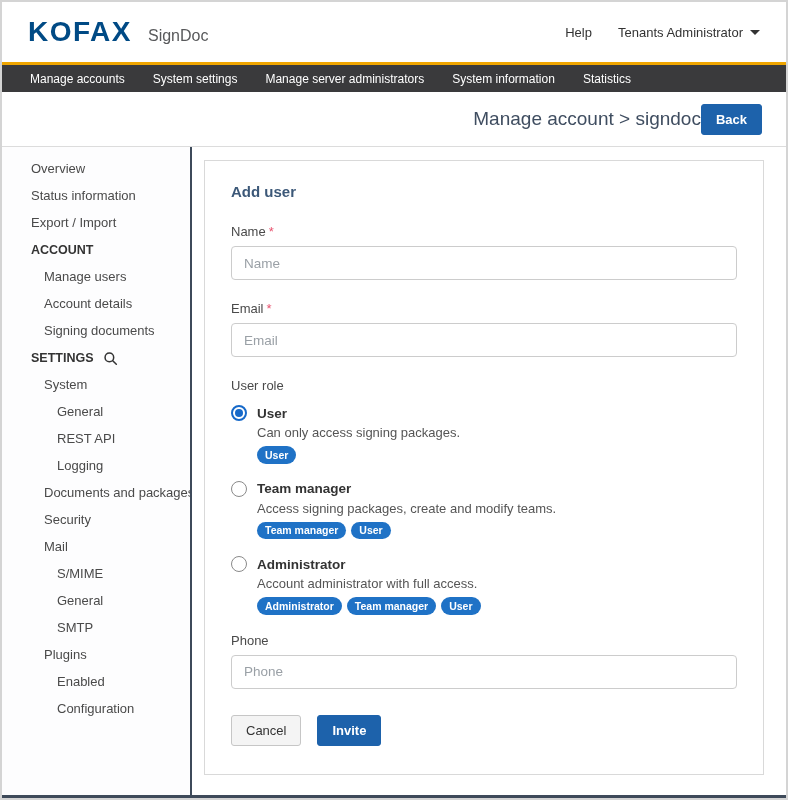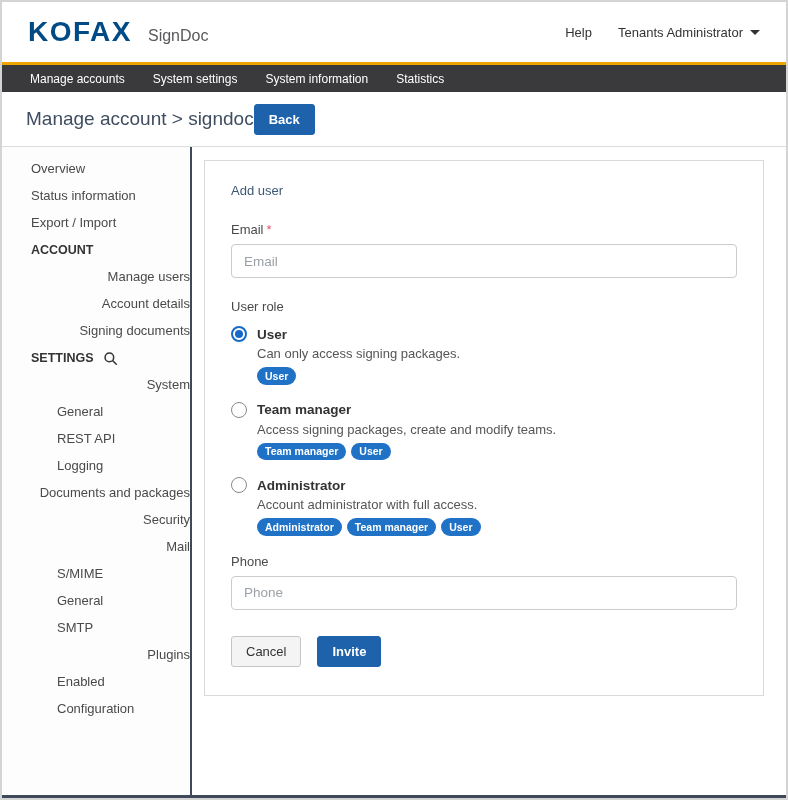--- a/index.html
+++ b/index.html
@@ -48,21 +48,21 @@
   }
   .nav-item {
     color: #ffffff; font-size: 12px; font-weight: 400;
     display: flex; align-items: center;
     padding: 0 14px; cursor: pointer; text-decoration: none;
   }
 
   
   .title-bar {
     height: 55px; flex: 0 0 55px;
-    display: flex; align-items: center; justify-content: flex-start;
+    display: flex; align-items: center; justify-content: flex-end;
     padding: 0 24px;
     background: #ffffff;
     border-bottom: 1px solid #dcdcdc;
   }
   .page-title { font-size: 19px; font-weight: 400; color: #3f4d60; }
   .btn-primary {
     background: #1d62ab; color: #ffffff;
     border: 1px solid #1d62ab; border-radius: 3px;
     font-size: 13px; font-weight: 700;
     padding: 7px 14px; cursor: pointer;
@@ -78,35 +78,35 @@
     background: #fdfdfe;
     padding-top: 8px;
     overflow: hidden;
   }
   .side-item {
     height: 27px; display: flex; align-items: center; gap: 9px;
     font-size: 13px; color: #4a4a4a; cursor: pointer;
     white-space: nowrap;
   }
   .side-item.lvl0 { padding-left: 29px; }
-  .side-item.lvl1 { padding-left: 22px; justify-content: flex-end; }
+  .side-item.lvl1 { padding-left: 42px; }
   .side-item.lvl2 { padding-left: 55px; }
   .side-item.hdr { font-weight: 700; color: #333; font-size: 12.5px; cursor: default; }
   .side-item .search-icon { display: inline-flex; margin-top: 1px; }
 
   .main { flex: 1 1 auto; min-width: 0; }
 
   
   .panel {
     margin: 13px 22px 0 12px;
     border: 1px solid #d9d9d9;
     background: #ffffff;
     padding: 22px 26px 28px 26px;
   }
-  .form-title { font-size: 13px; font-weight: 400; color: #3c5878; margin-bottom: 24px; }
+  .form-title { font-size: 15px; font-weight: 700; color: #3c5878; margin-bottom: 24px; }
 
   .field-group { margin-bottom: 21px; }
   .field-label { font-size: 13px; color: #4a4a4a; margin-bottom: 7px; display: block; }
   .star { color: #e8536f; margin-left: 3px; }
   .text-input {
     width: 100%; height: 34px;
     border: 1px solid #cccccc; border-radius: 4px;
     padding: 0 12px; font-size: 13.5px; color: #333;
     font-family: "Liberation Sans", sans-serif;
     outline: none; background: #fff;
@@ -166,20 +166,21 @@
         <span class="caret"></span>
       </span>
     </div>
   </div>
 
   <div class="gold-bar"></div>
 
   <div class="navbar" id="navbar">
       <a class="nav-item">Manage accounts</a>
       <a class="nav-item">System settings</a>
+      <a class="nav-item">Manage server administrators</a>
       <a class="nav-item">System information</a>
       <a class="nav-item">Statistics</a>
     </div>
 
   <div class="title-bar">
     <div class="page-title">Manage account &gt; signdoc</div>
     <button class="btn-primary">Back</button>
   </div>
 
   <div class="body">
@@ -253,20 +254,21 @@
         <div class="side-item lvl2">
           <span>Configuration</span>
         </div>
       </div>
 
     <div class="main">
       <div class="panel">
         <div class="form-title">Add user</div>
 
         <div id="text-fields">
+            <div class="field-group"><label class="field-label"><span>Name</span><span class="star">*</span></label><input class="text-input" type="text" placeholder="Name" style=""></div>
             <div class="field-group"><label class="field-label"><span>Email</span><span class="star">*</span></label><input class="text-input" type="text" placeholder="Email" style=""></div>
           </div>
 
         <div class="role-section">
           <div class="role-label">User role</div>
           <div id="role-options">
               <div class="role-option">
                 <div class="role-row">
                   <span class="radio selected"></span>
                   <span class="role-name">User</span>

